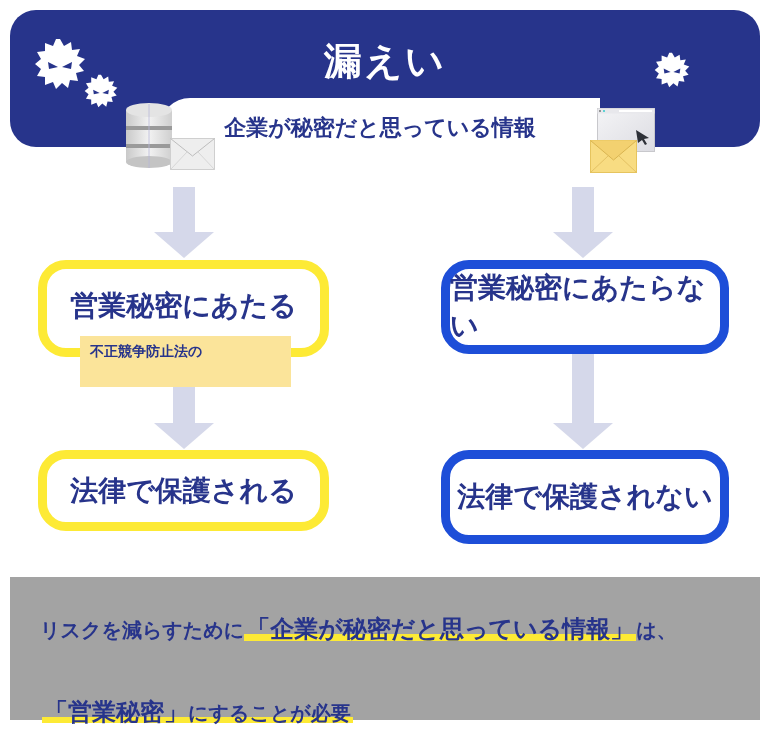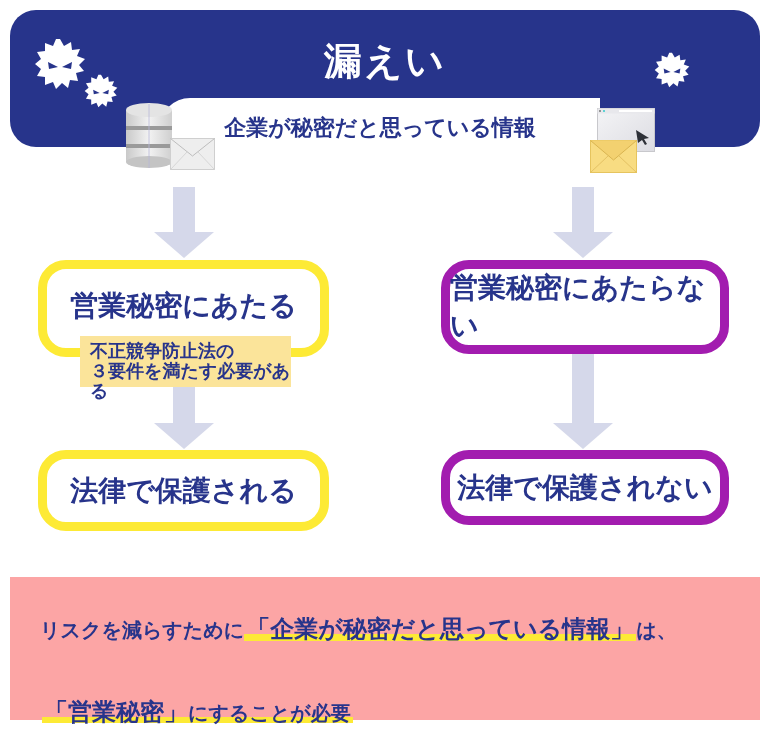--- a/index.html
+++ b/index.html
@@ -27,31 +27,31 @@
   .mail-right { position: absolute; left: 580px; top: 130px; width: 47px; height: 33px; }
 
   .arrow { position: absolute; }
 
   .box {
     position: absolute; background: #ffffff; border-radius: 28px;
     display: flex; align-items: center; justify-content: center;
     font-size: 28px; font-weight: bold; color: #27348b;
   }
   .box.yes { border: 9px solid #fdea35; }
-  .box.no { border: 9px solid #a21caf; }
+  .box.no { border: 9px solid #1d4ed8; }
 
   .note {
     position: absolute; left: 80px; top: 336px; width: 211px; height: 51px;
-    background: #fbe49a; font-size: 18px; font-weight: bold; color: #27348b;
+    background: #fbe49a; font-size: 14px; font-weight: bold; color: #27348b;
     padding: 5px 0 0 10px; line-height: 20px;
   }
 
   .bottom-panel {
     position: absolute; left: 10px; top: 577px; width: 750px; height: 143px;
-    background: #fca5a5;
+    background: #a3a3a3;
   }
   .line { position: absolute; font-size: 20px; font-weight: bold; color: #27348b; white-space: nowrap; }
   .line1 { left: 30px; top: 36px; }
   .line2 { left: 32px; top: 81px; margin-top: 38px; }
   .hl { background: linear-gradient(transparent 68%, #fdea35 68%, #fdea35 92%, transparent 92%); padding: 0 2px; }
   .big { font-size: 24px; }
 </style>
 </head>
 <body>
 
@@ -129,38 +129,37 @@
 <svg class="arrow" style="left:553px;top:187px" width="60" height="71" viewBox="0 0 60 71">
   <rect x="19" y="0" width="22" height="45" fill="#d5d8ea"></rect>
   <polygon points="0,45 60,45 30,71" fill="#d5d8ea"></polygon>
 </svg>
 
 <div class="box yes" style="left:38px;top:260px;width:291px;height:97px;padding-bottom:6px;">
   <span>営業秘密にあたる</span>
 </div>
 <div class="note">
   <div>不正競争防止法の</div>
-  <div>３要件を満たす必要がある</div>
 </div>
 <svg class="arrow" style="left:154px;top:387px" width="60" height="62" viewBox="0 0 60 62">
   <rect x="19" y="0" width="22" height="36" fill="#d5d8ea"></rect>
   <polygon points="0,36 60,36 30,62" fill="#d5d8ea"></polygon>
 </svg>
 <div class="box yes" style="left:38px;top:450px;width:291px;height:81px;">
   <span>法律で保護される</span>
 </div>
 
 <div class="box no" style="left:441px;top:260px;width:288px;height:94px;">
   <span>営業秘密にあたらない</span>
 </div>
 <svg class="arrow" style="left:553px;top:354px" width="60" height="95" viewBox="0 0 60 95">
   <rect x="19" y="0" width="22" height="69" fill="#d5d8ea"></rect>
   <polygon points="0,69 60,69 30,95" fill="#d5d8ea"></polygon>
 </svg>
-<div class="box no" style="left:441px;top:450px;width:288px;height:75px;justify-content:center;">
+<div class="box no" style="left:441px;top:450px;width:288px;height:94px;justify-content:center;">
   <span>法律で保護されない</span>
 </div>
 
 <div class="bottom-panel">
   <div class="line line1">
     <span>リスクを減らすために</span><span class="hl big">「企業が秘密だと思っている情報」</span><span>は、</span>
   </div>
   <div class="line line2">
     <span class="hl"><span class="big">「営業秘密」</span><span>にすることが必要</span></span>
   </div>

